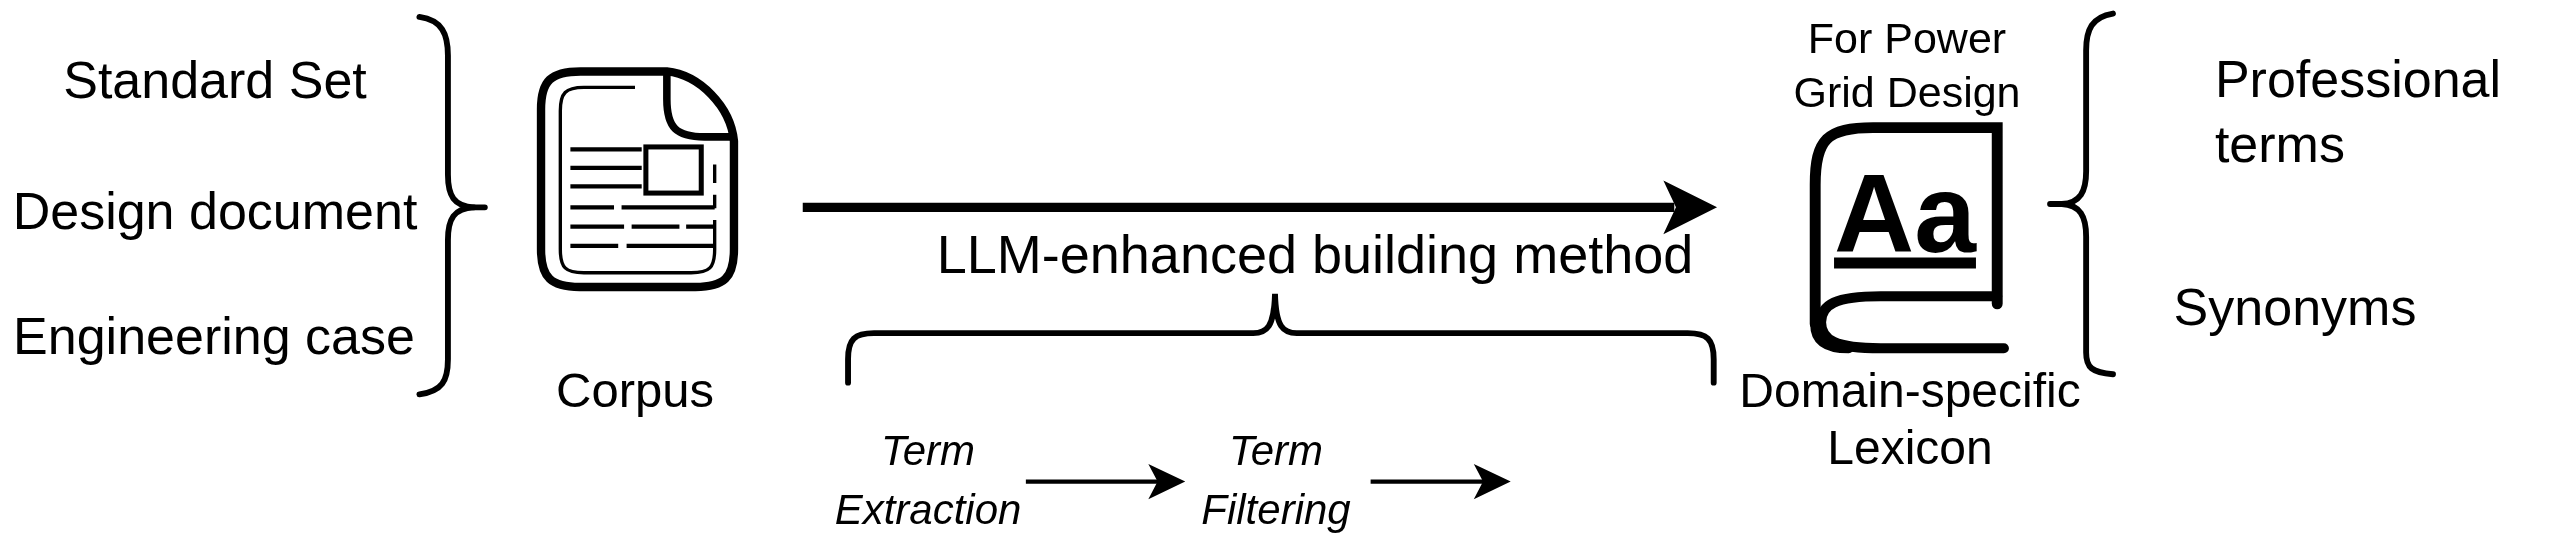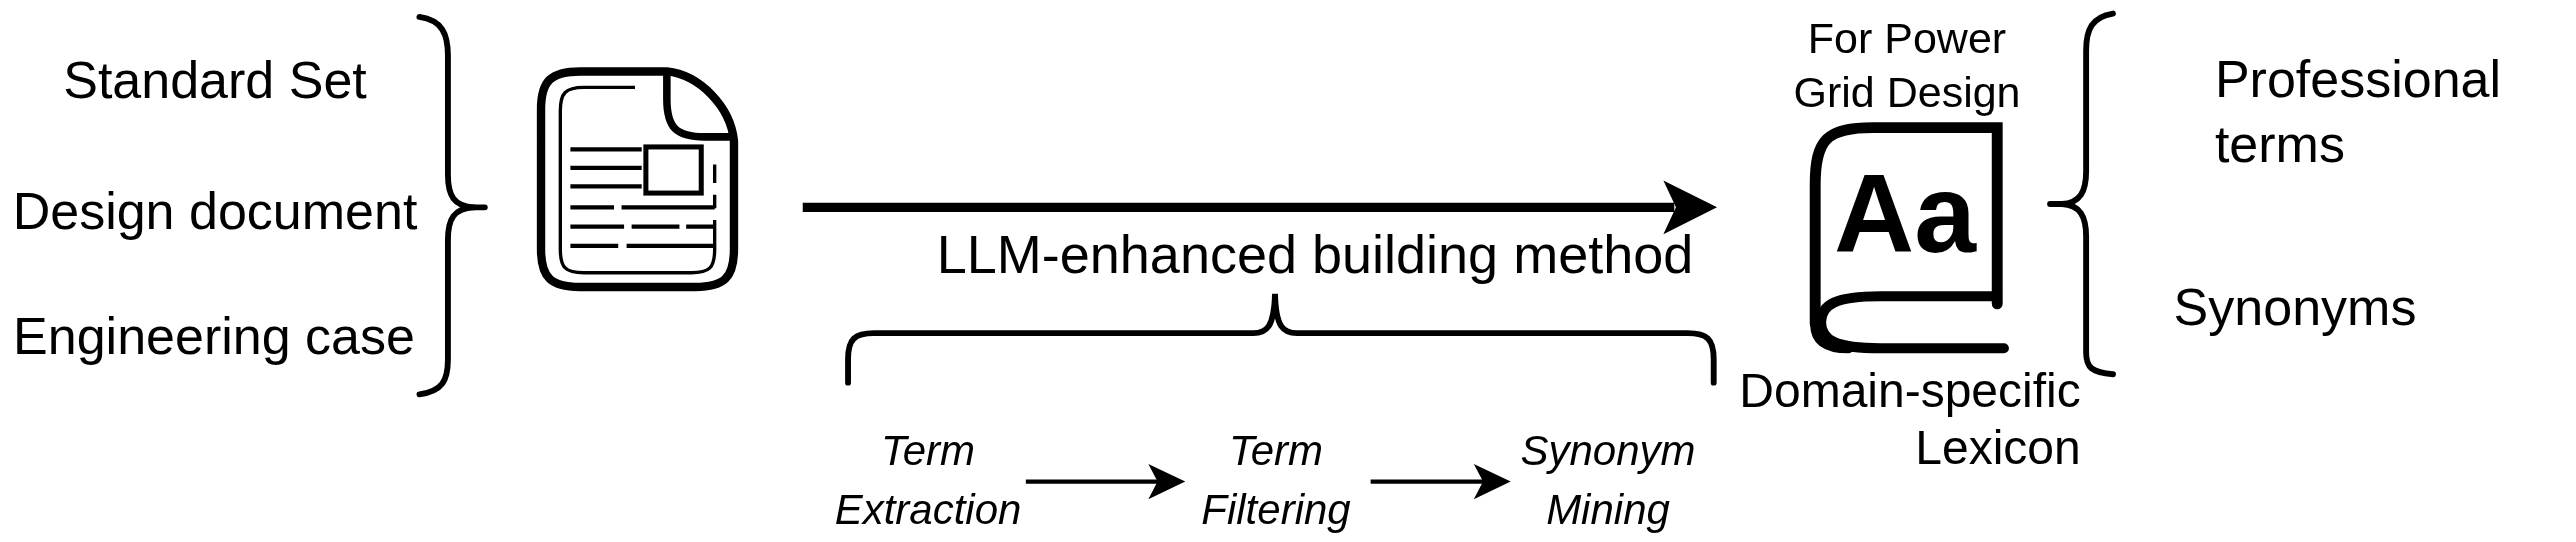--- a/index.html
+++ b/index.html
@@ -17,23 +17,23 @@
     transform:translate(-50%,-50%);
     white-space:pre-line;
     color:#000;
     line-height:1.25;
   }
   .t-left{font-size:52px;}
   .t-corpus{font-size:49px;}
   .t-method{font-size:54px;margin-left:35px;}
   .t-step{font-size:42px;text-align:center;line-height:1.4;font-style:italic;}
   .t-purpose{font-size:43px;text-align:center;line-height:1.25;}
-  .t-lexicon{font-size:48px;text-align:right;line-height:1.18;}
+  .t-lexicon{font-size:48px;text-align:center;line-height:1.18;}
   .t-out{font-size:52px;}
-  .t-aa{font-size:111px;font-weight:bold;line-height:1;}
+  .t-aa{font-size:111px;font-weight:bold;line-height:1;text-decoration:underline;}
 </style>
 </head>
 <body>
 
 <div class="canvas">
 
   <svg class="layer" viewBox="0 0 3071 647">
 
     <g fill="none" stroke="#000" stroke-width="7" stroke-linecap="round">
       <path d="M 500,20 C 527,24 534,40 534,66 L 534,208 C 534,233 541,246 565,247 L 578,247"></path>
@@ -73,29 +73,28 @@
     <g fill="none" stroke="#000" stroke-width="7" stroke-linecap="round">
       <path d="M 2519,16 C 2494,20 2487,35 2487,60 L 2487,204 C 2487,228 2480,242 2458,243 L 2444,243"></path>
       <path d="M 2458,243 C 2480,244 2487,258 2487,282 L 2487,420 C 2487,438 2494,444 2519,446"></path>
     </g>
   </svg>
 
   <div class="txt t-left" style="left:215px;top:80px">Standard Set</div>
   <div class="txt t-left" style="left:215px;top:211px">Design document</div>
   <div class="txt t-left" style="left:214px;top:336px">Engineering case</div>
 
+  <div class="txt t-corpus" style="left:635px;top:391px">Corpus</div>
 
   <div class="txt t-method" style="left:1280px;top:255px">LLM-enhanced building method</div>
 
   <div class="txt t-step" style="left:928px;top:481px">Term
 Extraction</div>
   <div class="txt t-step" style="left:1276px;top:481px">Term
 Filtering</div>
-  <div class="txt t-step" style="left:1608px;top:481px">Synonym
-Mining</div>
 
   <div class="txt t-purpose" style="left:1907px;top:66px">For Power
 Grid Design</div>
 
   <div class="txt t-aa" style="left:1905px;top:214px">Aa</div>
 
   <div class="txt t-lexicon" style="left:1910px;top:420px">Domain-specific
 Lexicon</div>
 
   <div class="txt t-out" style="left:2295px;top:307px">Synonyms</div>

